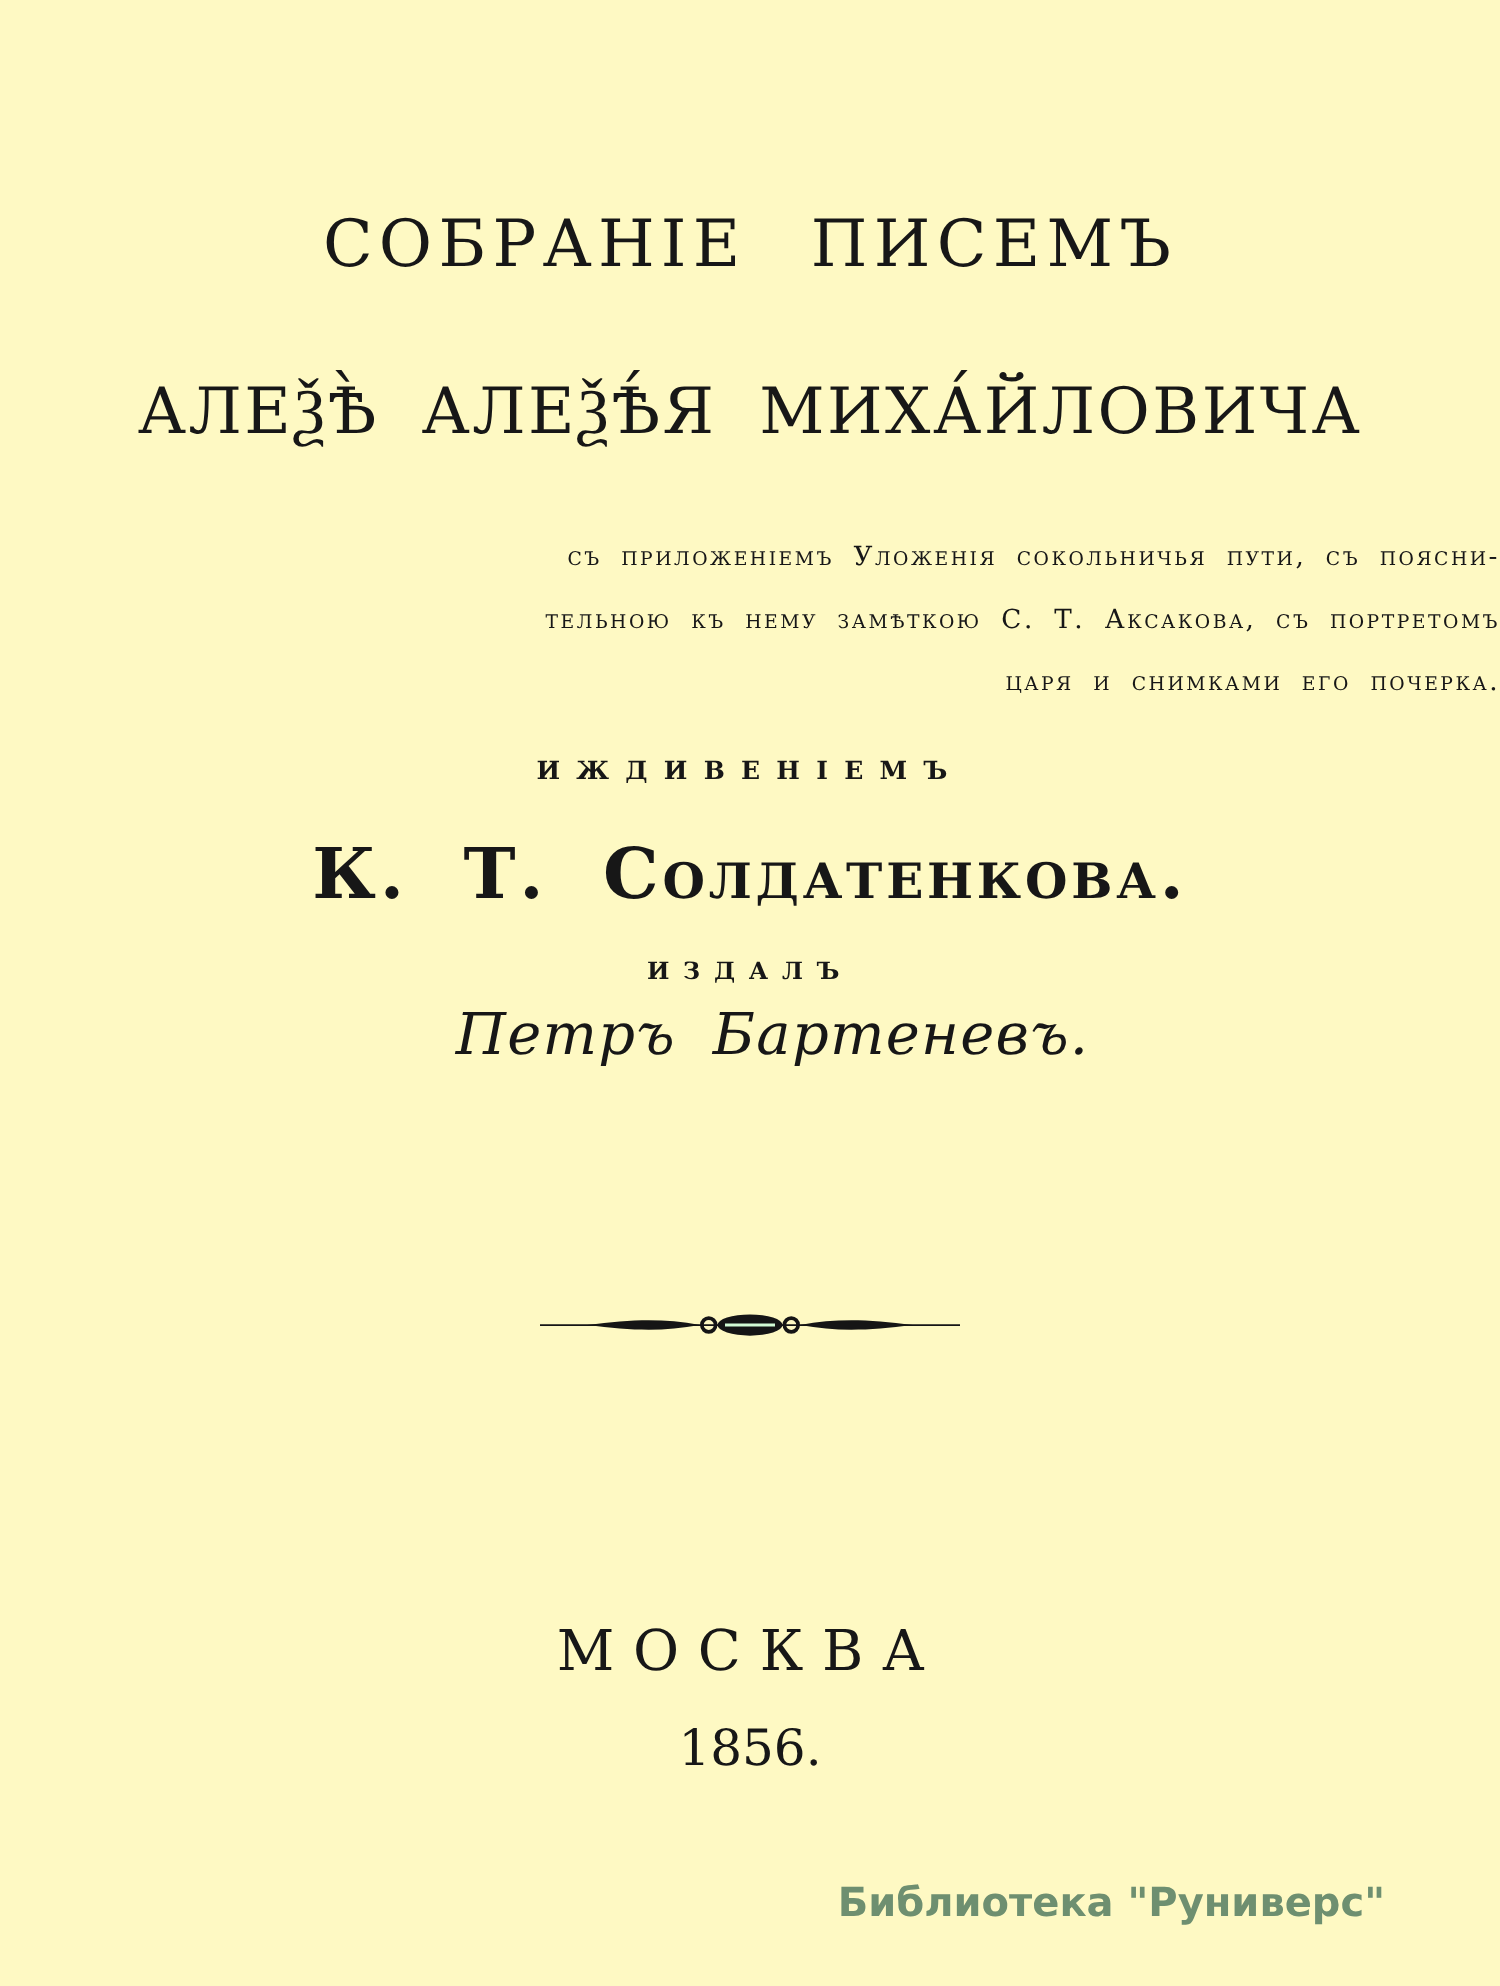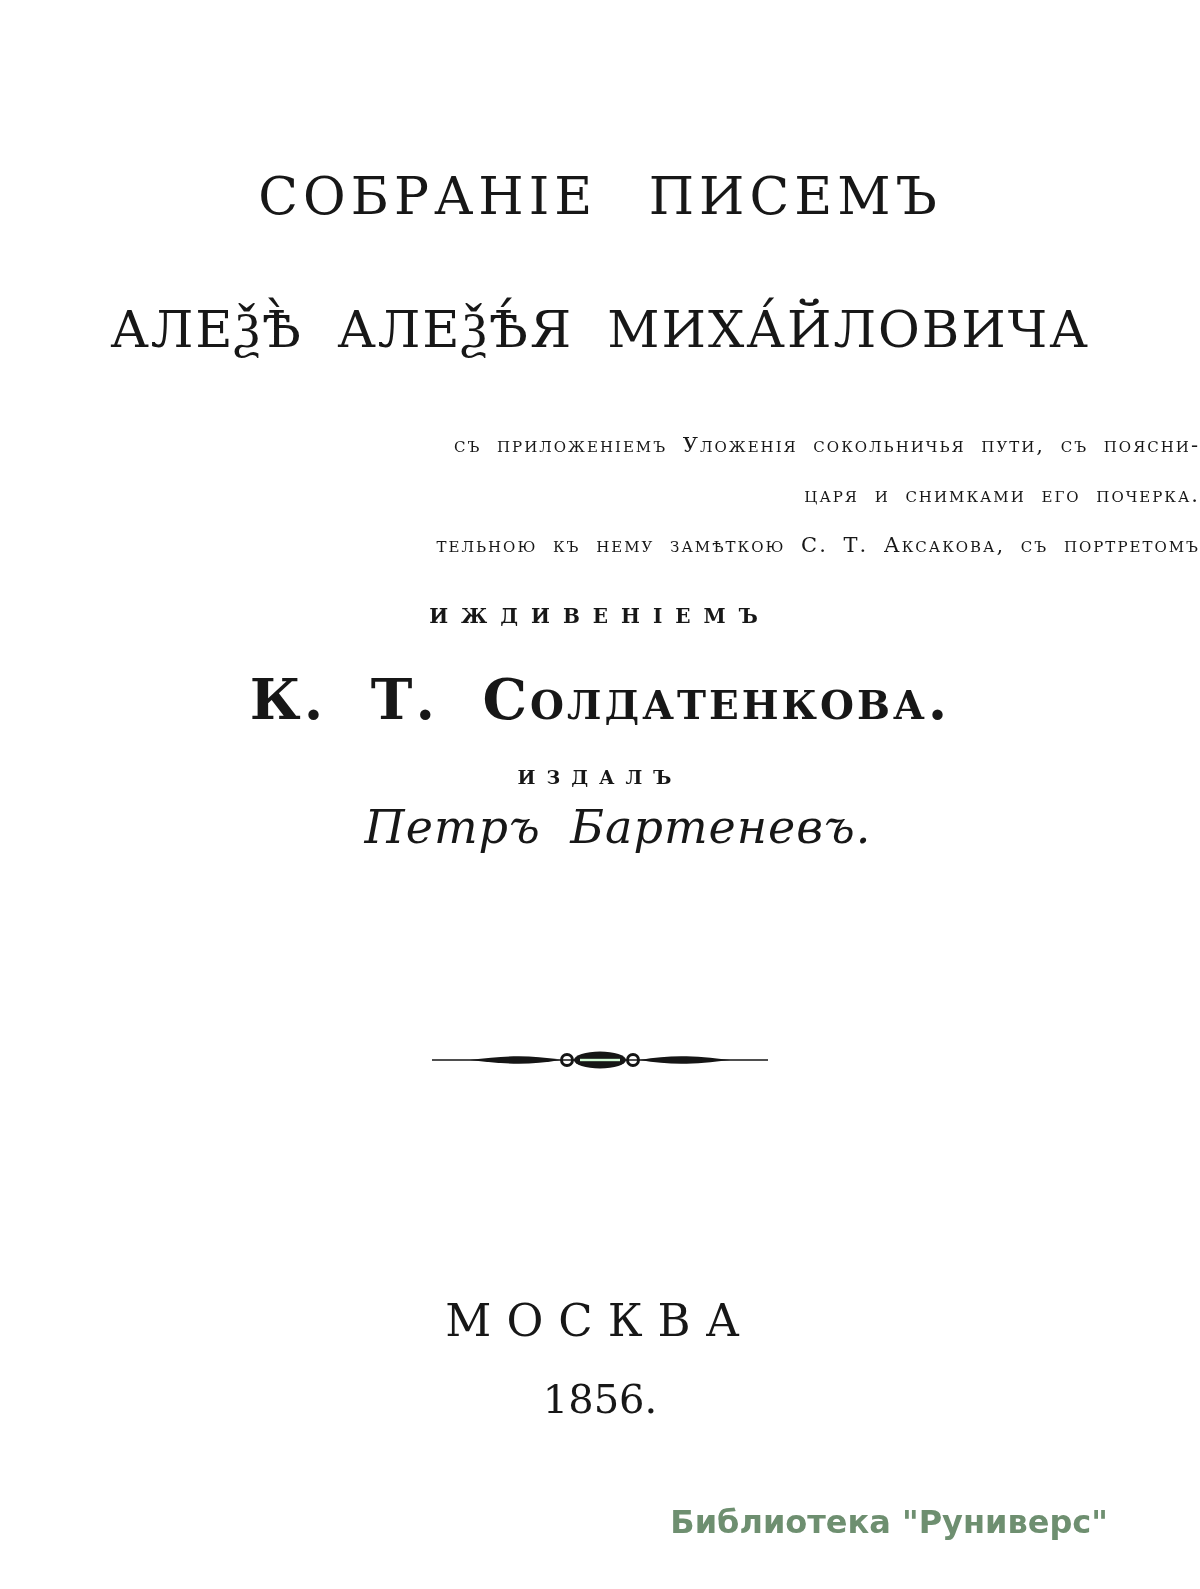--- a/index.html
+++ b/index.html
@@ -110,30 +110,30 @@
     right: 92px;
     font-family: "DejaVu Sans", "Liberation Sans", sans-serif;
     font-weight: bold;
     font-size: 32px;
     white-space: nowrap;
   }
 </style>
 </head>
 <body>
 
-<div class="page" style="background: #ffffff; color: rgb(23, 23, 23);">
+<div class="page" style="background: #fef9c3; color: rgb(23, 23, 23);">
 
   <div class="line main-title">СОБРАНІЕ ПИСЕМЪ</div>
 
   <div class="line tsar-title">АЛЕѮѢ̀ АЛЕѮѢ́Я МИХА́ЙЛОВИЧА</div>
 
   <div class="subtitle">
     <div>съ приложеніемъ Уложенія сокольничья пути, съ поясни-</div>
+    <div>тельною къ нему замѣткою С. Т. Аксакова, съ портретомъ</div>
     <div>царя и снимками его почерка.</div>
-    <div>тельною къ нему замѣткою С. Т. Аксакова, съ портретомъ</div>
   </div>
 
   <div class="line funding-label">ИЖДИВЕНІЕМЪ</div>
 
   <div class="line funding-name">К. Т. Солдатенкова.</div>
 
   <div class="line publisher-label">ИЗДАЛЪ</div>
 
   <div class="line publisher-name">Петръ Бартеневъ.</div>
 

